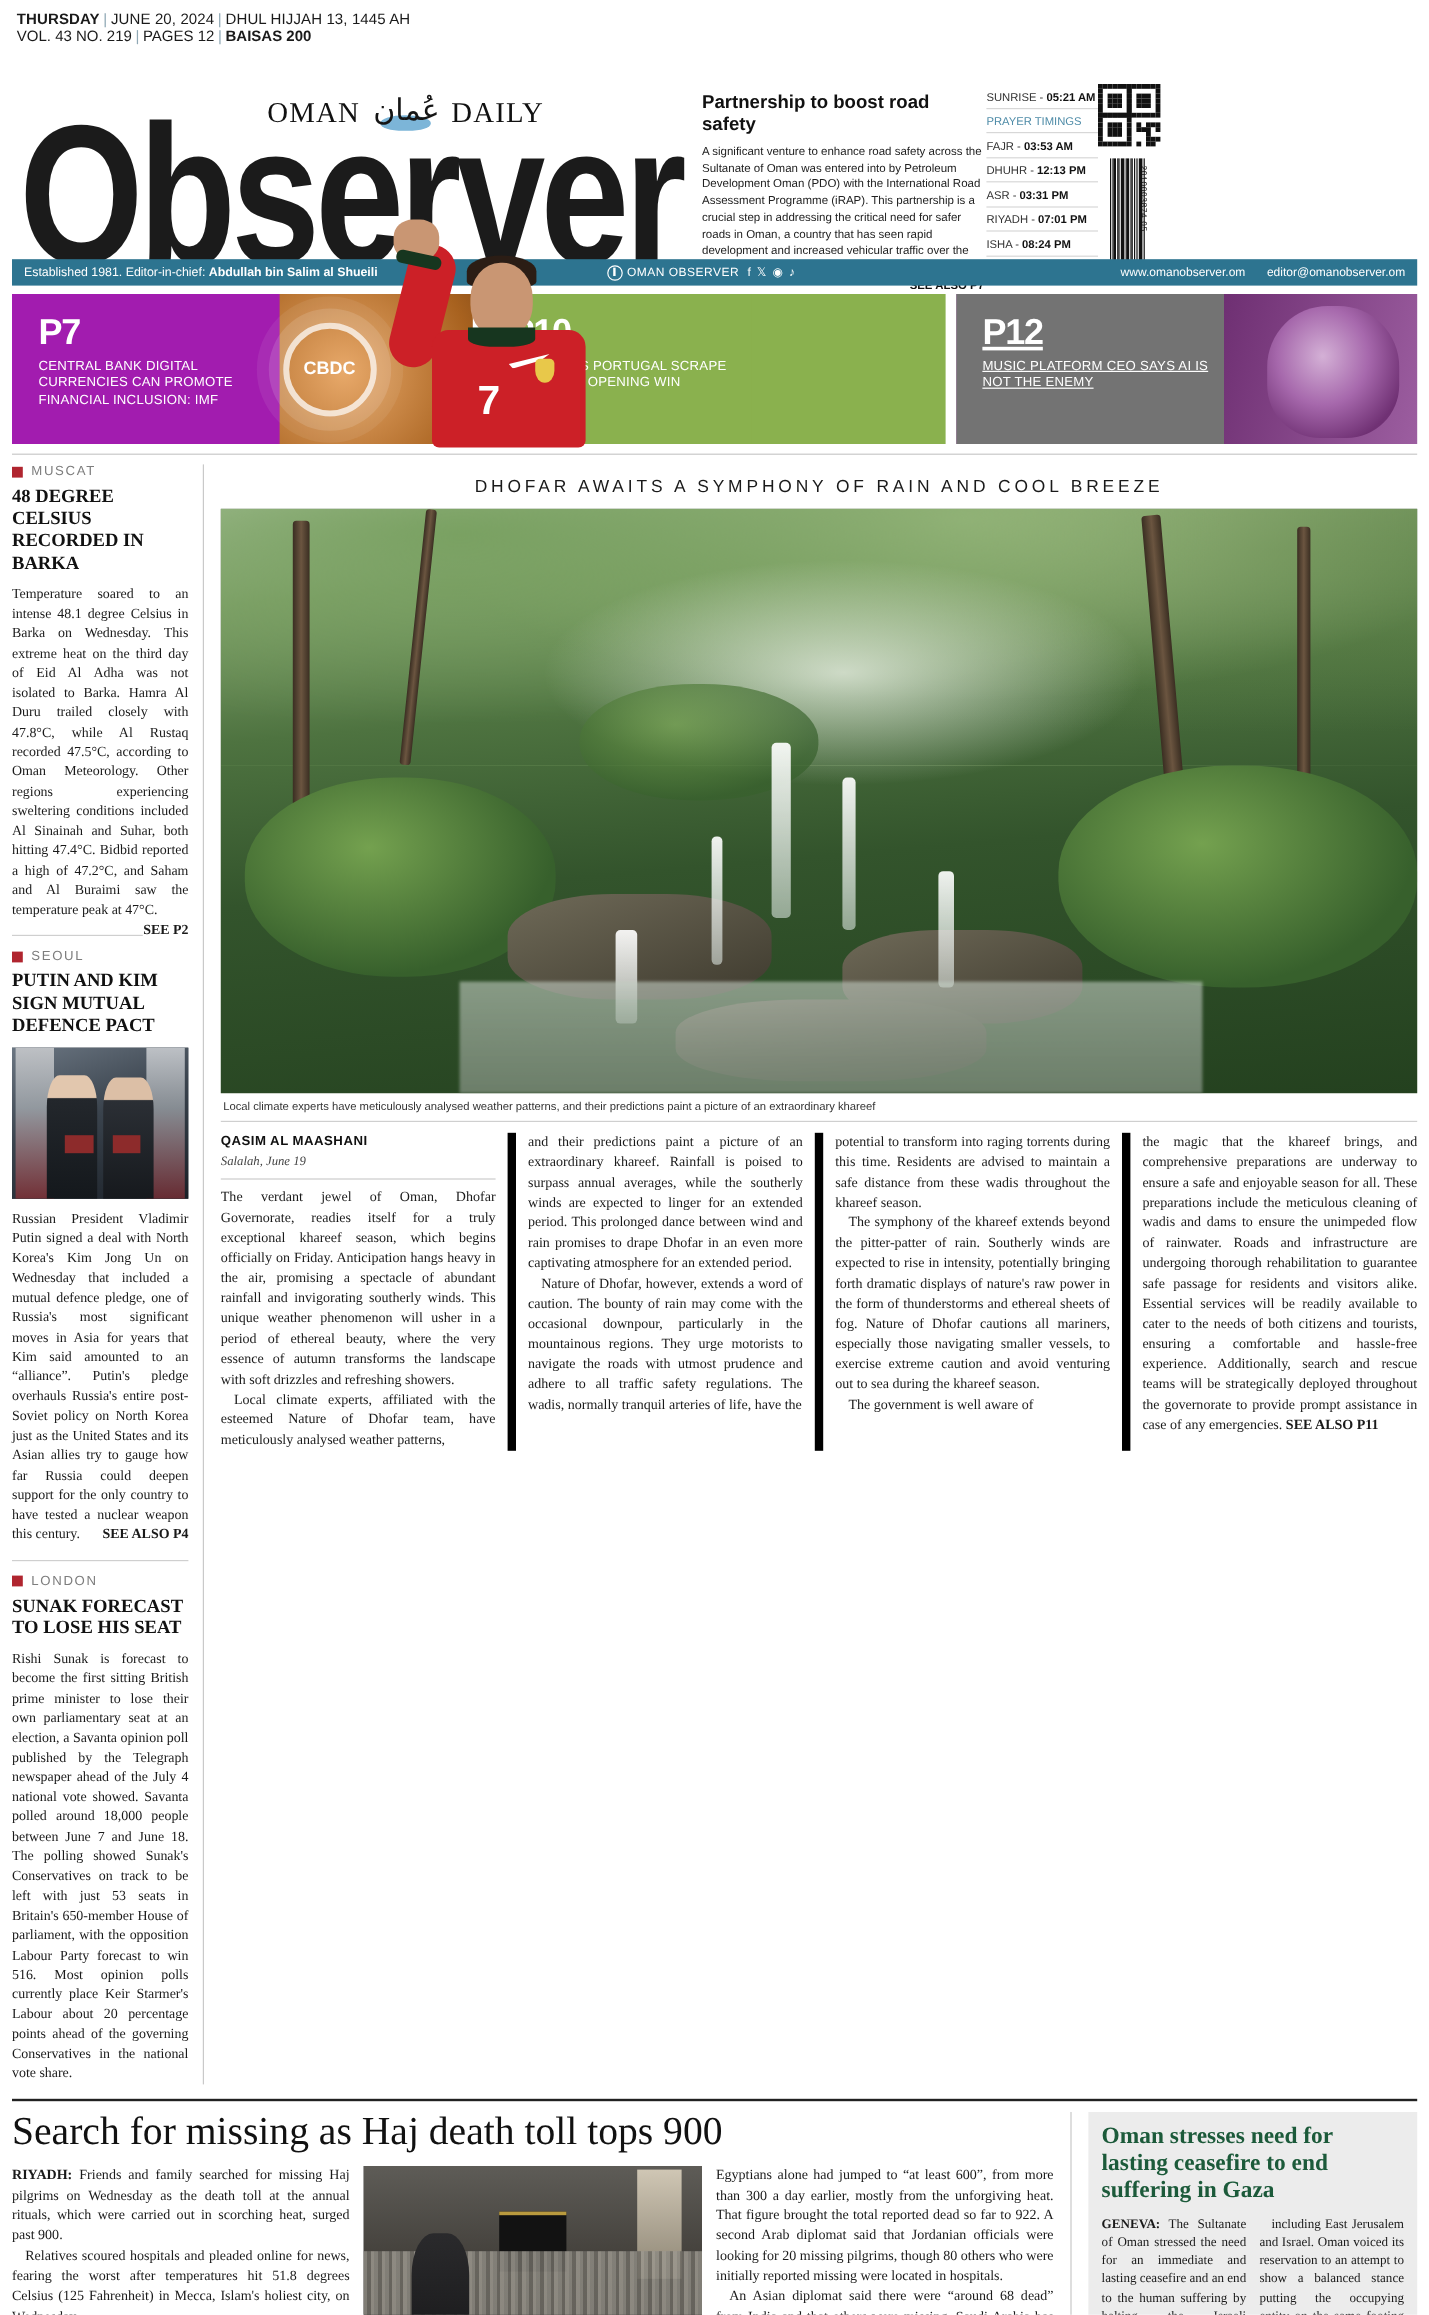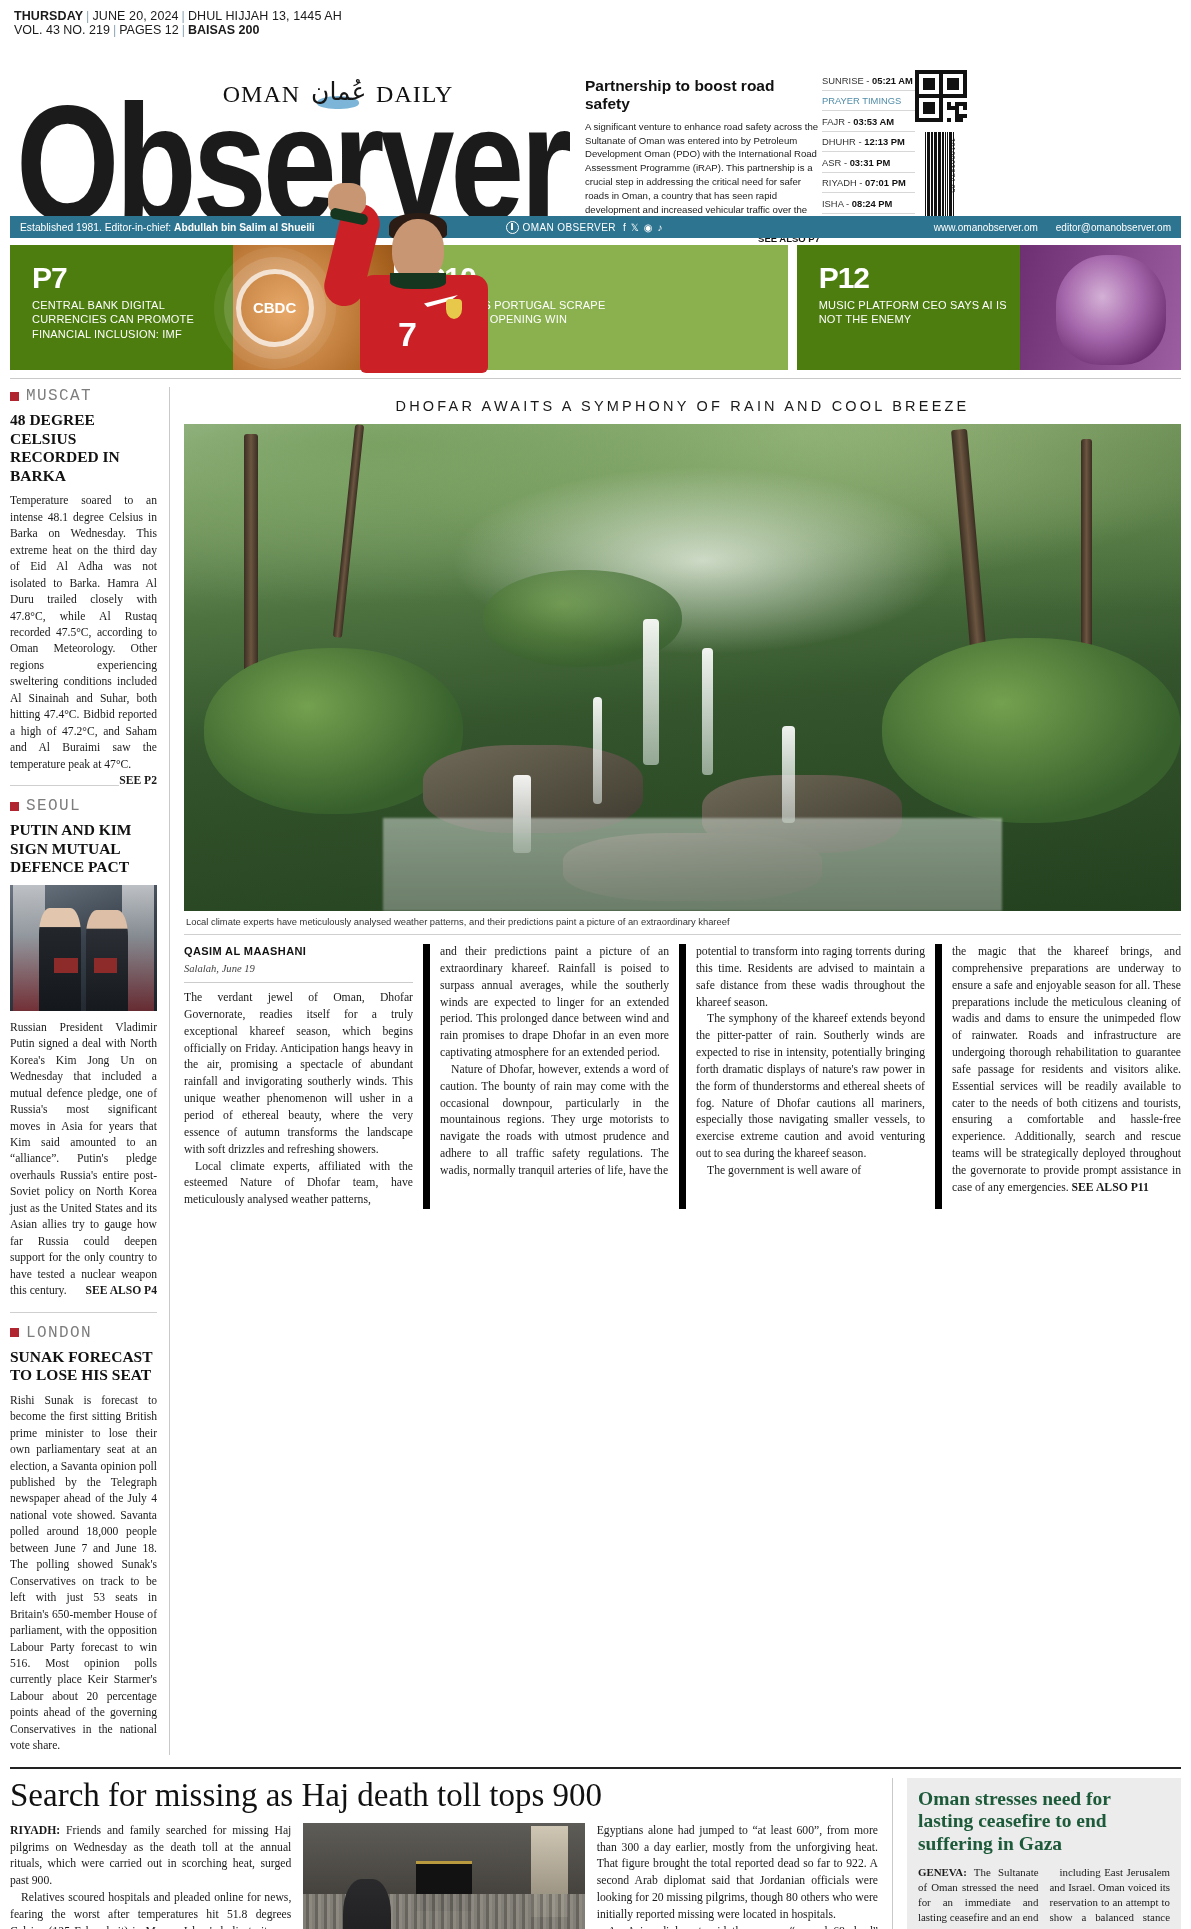--- a/index.html
+++ b/index.html
@@ -76,31 +76,31 @@
   
   .promos { display: flex; gap: 9px; margin-top: 7px; height: 125px; position: relative; }
   .promo { flex: 1; position: relative; overflow: visible; height: 125px; }
   .promo .panel { position: absolute; left: 0; top: 0; bottom: 0; width: 58%; z-index: 2;
                   padding: 18px 0 0 22px; color: #fff; }
   .promo .pnum { font-family: "Liberation Sans", sans-serif; font-weight: bold; font-size: 30px;
                  line-height: 1; letter-spacing: -1px; }
   .promo .ptxt { font-family: "Liberation Sans", sans-serif; font-size: 11px; line-height: 1.3;
                  margin-top: 5px; letter-spacing: .2px; }
   .promo .art { position: absolute; right: 0; top: 0; bottom: 0; left: 0; z-index: 1; }
-  .promo-orange .panel { background: #4d7c0f; }
+  .promo-orange .panel { background: #a21caf; }
   .promo-orange .art { background:
       radial-gradient(circle at 72% 52%, #e8a96a 0%, #a8621f 38%, #4a2408 75%, #2a1304 100%); }
   .promo-orange .cbdc { position: absolute; right: 21%; top: 50%; transform: translateY(-50%);
      width: 78px; height: 78px; border: 5px solid rgba(255,255,255,.75); border-radius: 50%;
      display: flex; align-items: center; justify-content: center;
      font-family: "Liberation Sans", sans-serif; font-weight: bold; font-size: 15px; color: #fff;
      box-shadow: 0 0 0 12px rgba(255,255,255,.13), 0 0 0 22px rgba(255,255,255,.07); z-index: 3; }
   .promo-green .panel { background: #8ab14e; }
   .promo-green .art { background: #8ab14e; }
-  .promo-purple .panel { background: #4d7c0f; }
+  .promo-purple .panel { background: #737373; text-decoration: underline; }
   .promo-purple .art { background: linear-gradient(105deg, #8e3f91 0%, #8e3f91 52%, #6e2f72 53%, #9c5ea0 100%); }
   .promo-purple .face { position: absolute; right: 4%; top: 8%; width: 110px; height: 110px;
       background: radial-gradient(ellipse at 42% 38%, #d8b6da 0%, #a86aae 42%, #6e2f72 78%);
       border-radius: 46% 46% 40% 40%; z-index: 3; opacity: .95; }
   .ronaldo { position: absolute; left: 296px; top: -78px; width: 215px; height: 205px; z-index: 6; }
   .ronaldo .head { position: absolute; left: 86px; top: 52px; width: 52px; height: 62px;
      background: #c99673; border-radius: 48% 48% 44% 44%; }
   .ronaldo .hair { position: absolute; left: 83px; top: 46px; width: 58px; height: 26px;
      background: #2b1d15; border-radius: 50% 50% 18% 18%; }
   .ronaldo .body { position: absolute; left: 54px; top: 108px; width: 128px; height: 98px;
@@ -118,21 +118,21 @@
   .ronaldo .swoosh { position: absolute; left: 118px; top: 128px; width: 34px; height: 12px;
      background: #fff; clip-path: polygon(0 70%, 100% 0, 78% 46%, 10% 100%); }
   .ronaldo .crest { position: absolute; left: 140px; top: 132px; width: 16px; height: 20px;
      background: #e8c84a; border-radius: 4px 4px 50% 50%; }
 
   
   .main { display: flex; margin-top: 8px; border-top: 1px solid #c9c9c9; padding-top: 8px; }
   .leftcol { width: 160px; flex: 0 0 160px; padding-right: 12px; border-right: 1px solid #c9c9c9; }
   .rightcol { flex: 1; padding-left: 14px; }
 
-  .sect-label { font-family: Liberation Mono, monospace; font-size: 16px; letter-spacing: 1.4px;
+  .sect-label { font-family: Liberation Sans, sans-serif; font-size: 11px; letter-spacing: 1.4px;
                 color: #7d7d7d; display: flex; align-items: center; gap: 7px; margin-bottom: 6px; }
   .sect-label .sq { width: 9px; height: 9px; background: #b0252f; display: inline-block; }
   .brief-hed { font-family: "Liberation Serif", serif; font-weight: bold; font-size: 15.5px;
                line-height: 1.2; margin-bottom: 8px; color: #111; }
   .brief-body { font-family: "Liberation Serif", serif; font-size: 11.6px; line-height: 1.42;
                 text-align: justify; color: #1a1a1a; }
   .brief-body .seep { font-weight: bold; font-family: "Liberation Serif", serif; float: right; }
   .hr-thin { border: 0; border-top: 1px solid #cfcfcf; margin: 12px 0 11px 0; }
   .briefphoto { width: 100%; height: 126px; margin: 2px 0 9px 0; position: relative; overflow: hidden;
                 background: linear-gradient(180deg, #38424c 0%, #1d242b 100%); }

